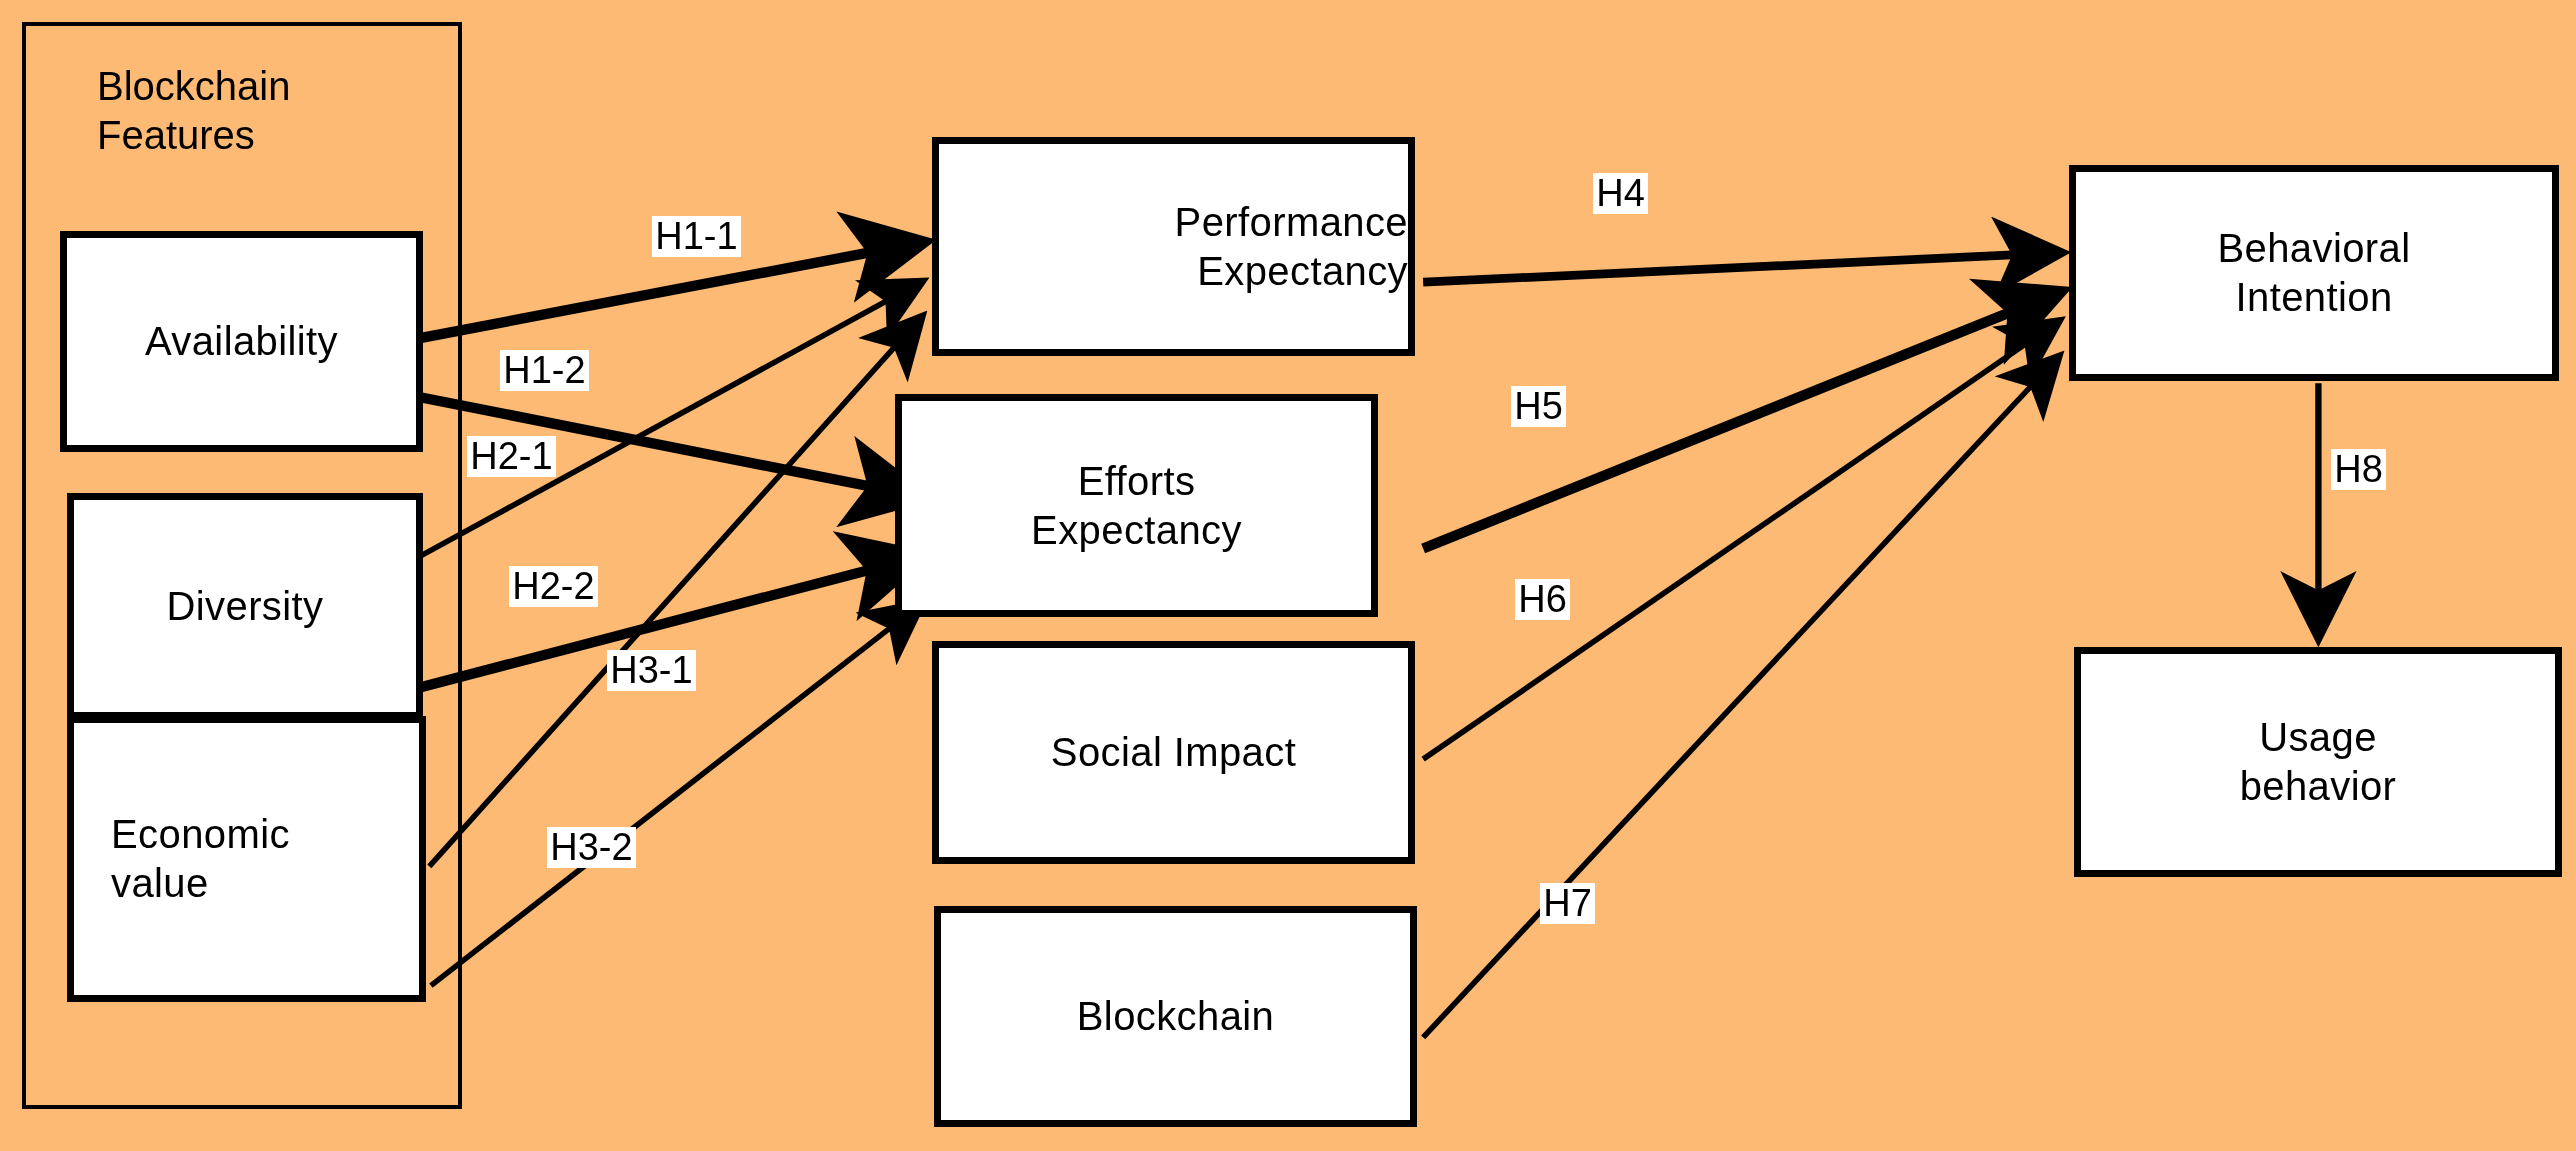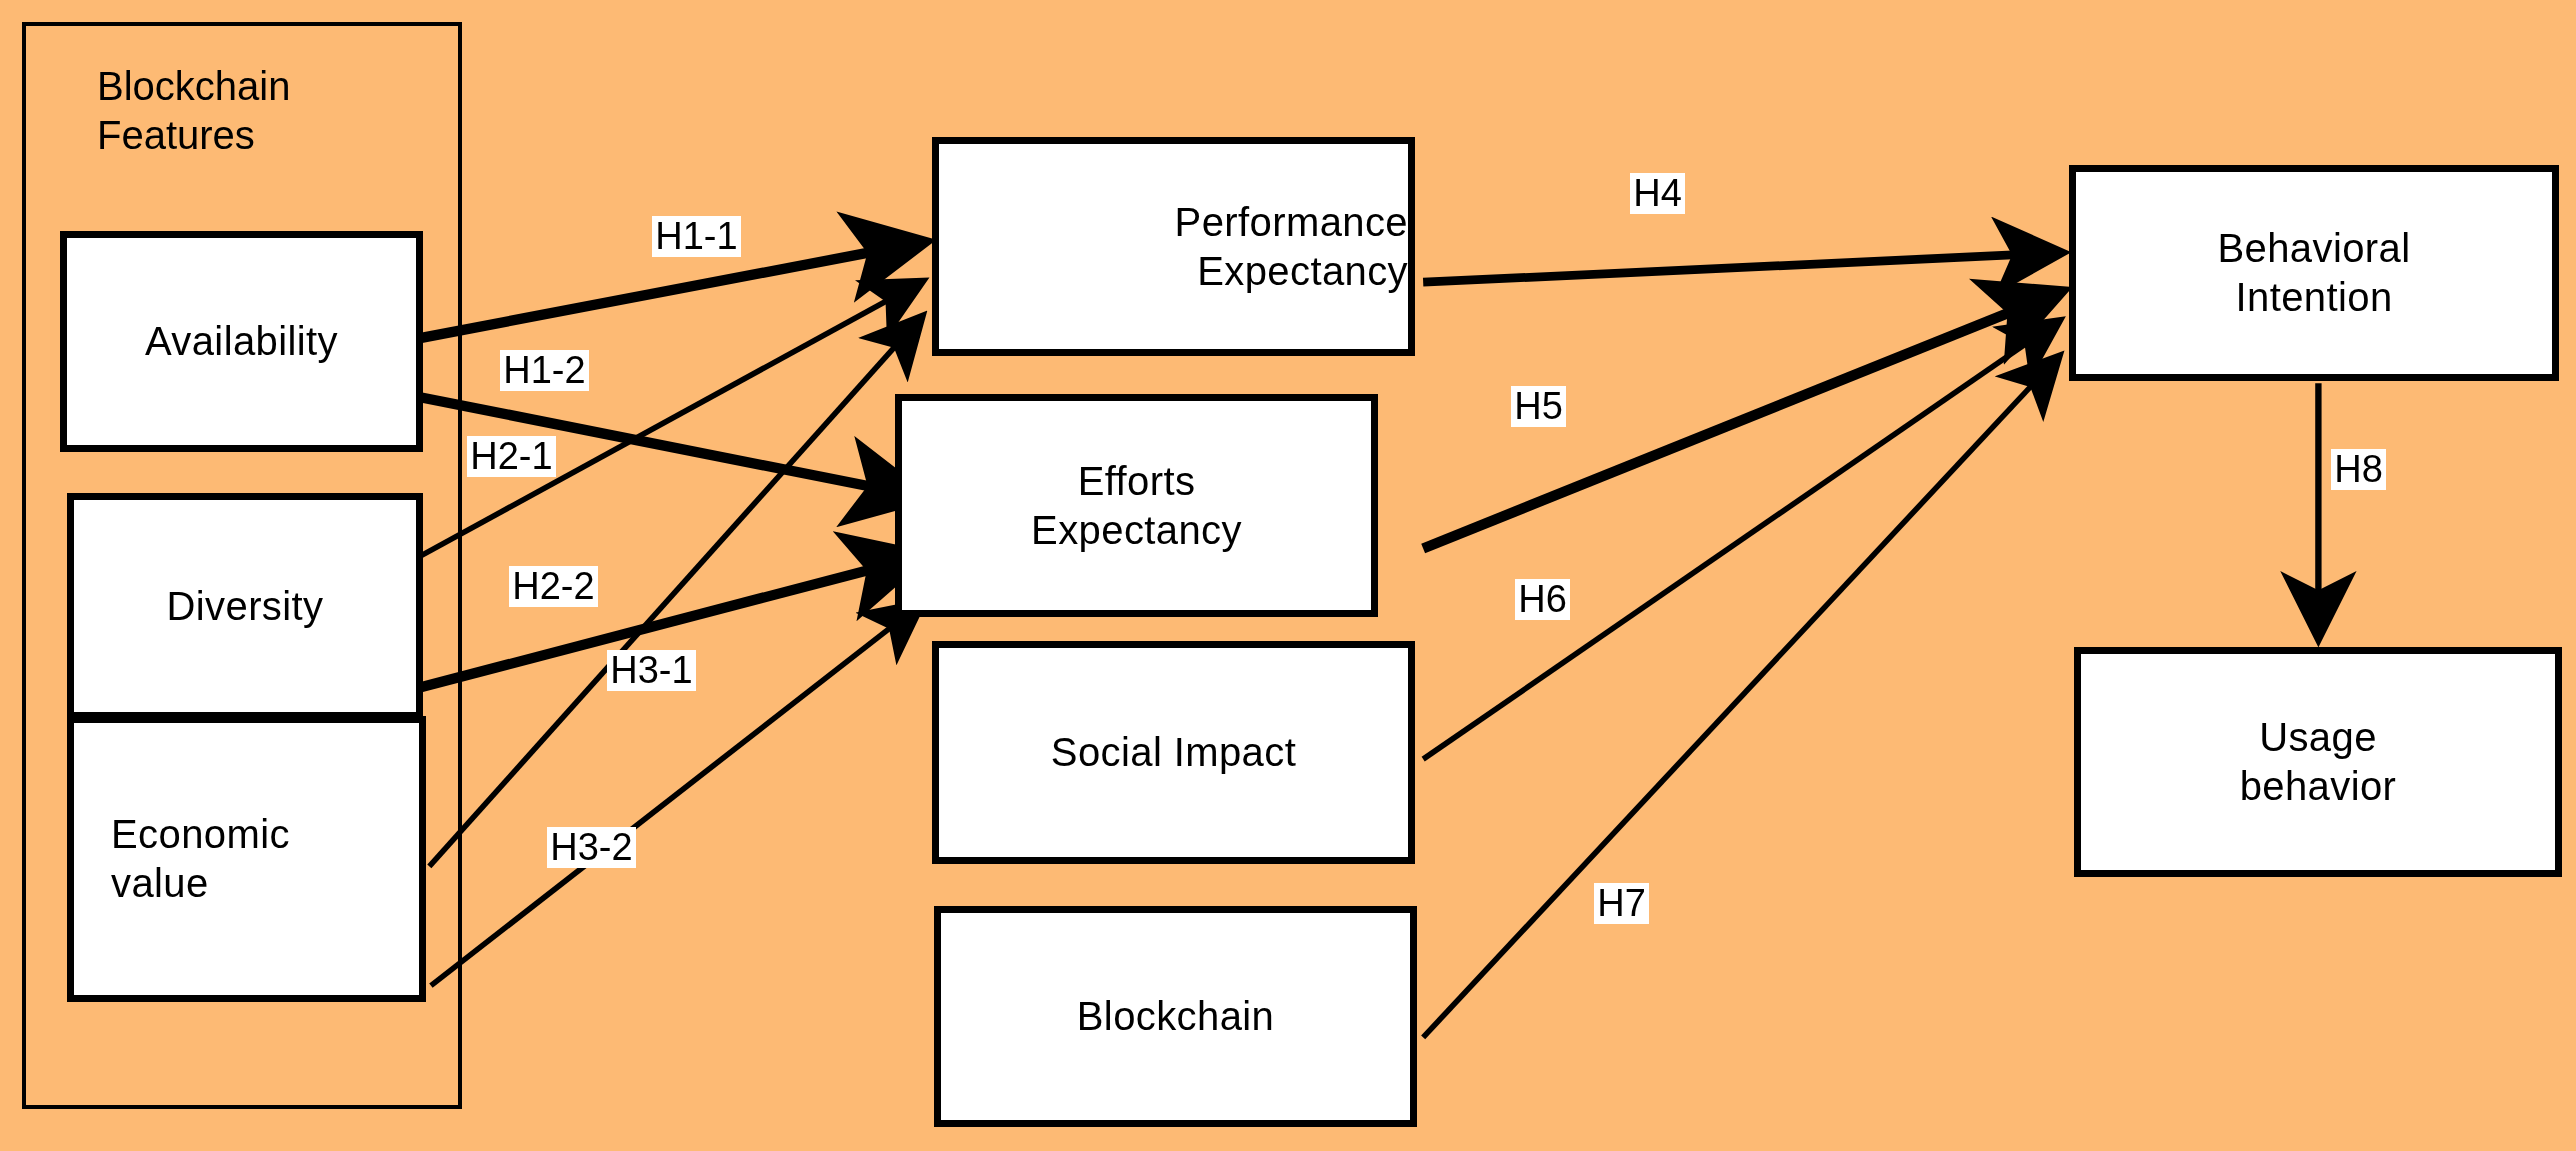--- a/index.html
+++ b/index.html
@@ -182,24 +182,24 @@
   <div class="edge-label" style="left:500px; top:350px;">H1-2</div>
 
   <div class="edge-label" style="left:467px; top:436px;">H2-1</div>
 
   <div class="edge-label" style="left:509px; top:566px;">H2-2</div>
 
   <div class="edge-label" style="left:607px; top:650px;">H3-1</div>
 
   <div class="edge-label" style="left:547px; top:827px;">H3-2</div>
 
-  <div class="edge-label" style="left:1630px; top:173px;text-align:right;">H4</div>
+  <div class="edge-label" style="left:1593px; top:173px;text-align:right;">H4</div>
 
   <div class="edge-label" style="left:1511px; top:386px;">H5</div>
 
   <div class="edge-label" style="left:1515px; top:579px;">H6</div>
 
-  <div class="edge-label" style="left:1594px; top:883px;">H7</div>
+  <div class="edge-label" style="left:1540px; top:883px;">H7</div>
 
   <div class="edge-label" style="left:2331px; top:449px;">H8</div>
 
 </div>
 
 
 </body></html>

